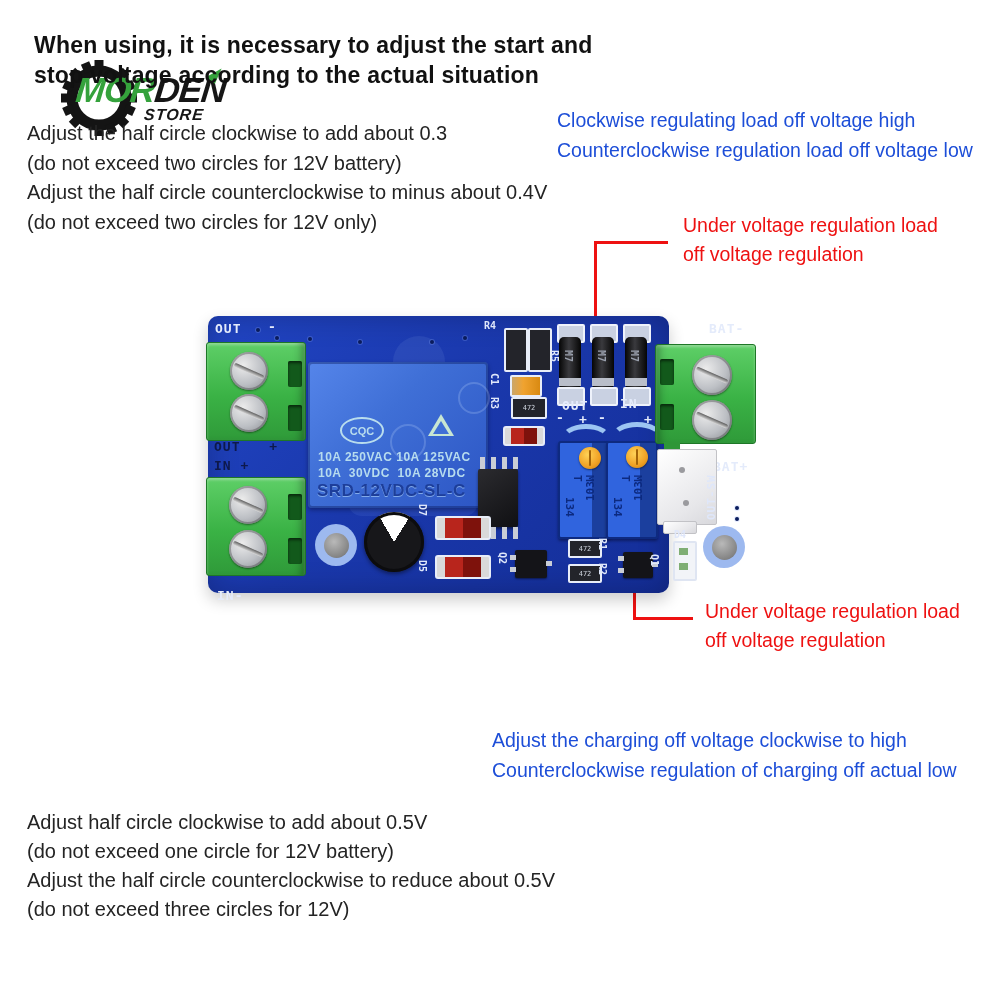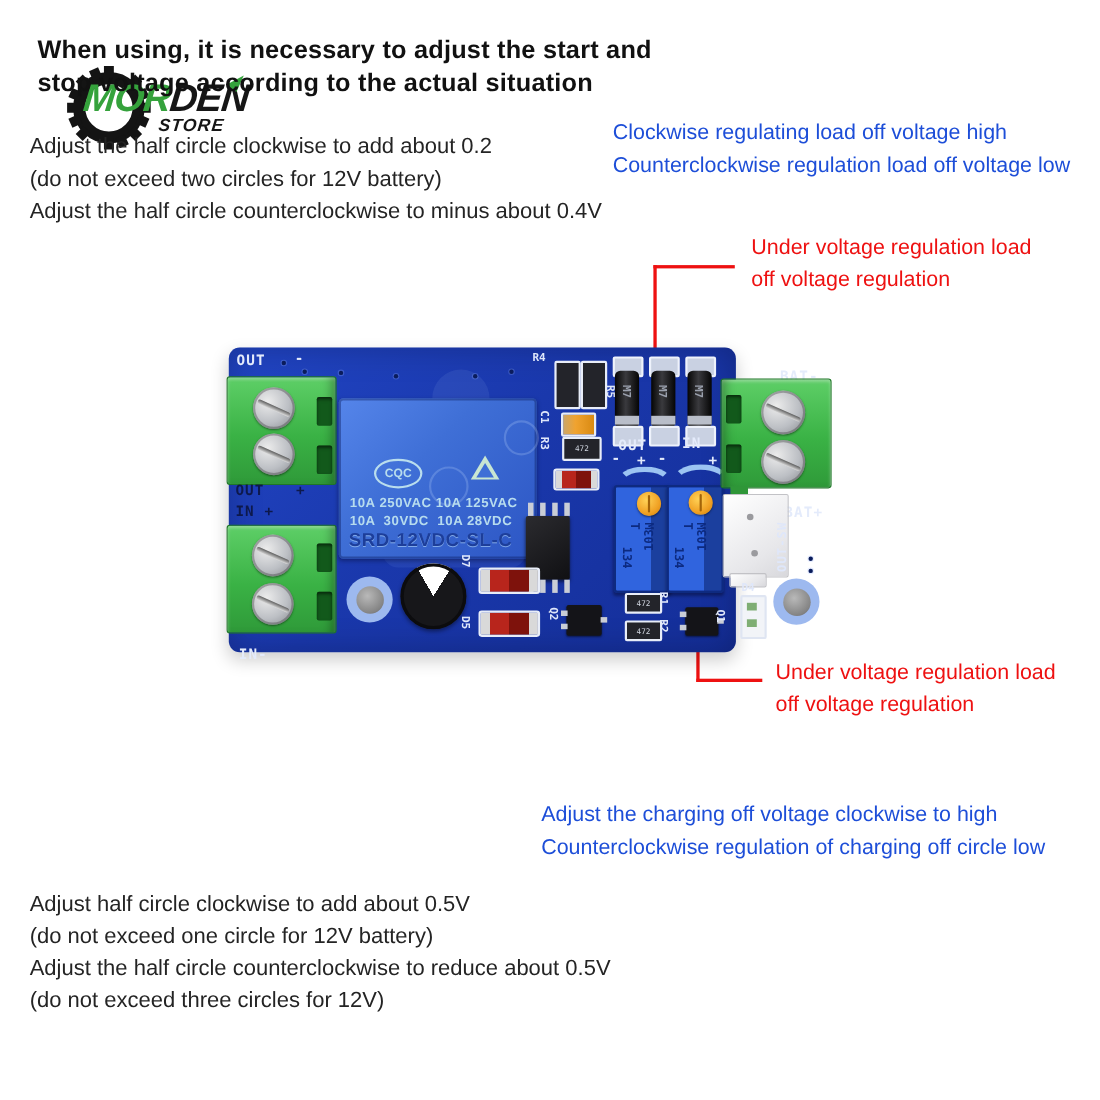--- a/index.html
+++ b/index.html
@@ -93,23 +93,24 @@
       <span style="color:#35a23c;">MOR</span><span style="color:#161616;">DEN</span>
     </div>
     <div class="abs" style="left:158px;top:10px;width:0;height:0;border-left:7px solid transparent;border-right:4px solid transparent;border-bottom:16px solid #35a23c;transform:rotate(38deg);"></div>
     <div class="abs logo-store" style="left:92px;top:50px;">STORE</div>
   </div>
 
   <div class="abs title-line" style="left:34px;top:30px;text-align:center;">When using, it is necessary to adjust the start and</div>
   <div class="abs title-line" style="left:34px;top:60px;">stop voltage according to the actual situation</div>
 
   <div class="abs" style="left:27px;top:119px;">
-    <div class="note">Adjust the half circle clockwise to add about 0.2</div>
+    <div class="note">Adjust the half circle clockwise to add about 0.3</div>
     <div class="note">(do not exceed two circles for 12V battery)</div>
     <div class="note">Adjust the half circle counterclockwise to minus about 0.4V</div>
+    <div class="note"> (do not exceed two circles for 12V only)</div>
   </div>
 
   <div class="abs" style="left:557px;top:105px;">
     <div class="note-s">Clockwise regulating load off voltage high</div>
     <div class="note-s">Counterclockwise regulation load off voltage low</div>
   </div>
 
   <div class="abs" style="left:683px;top:211px;">
     <div class="red-note">Under voltage regulation load</div>
     <div class="red-note">off voltage regulation</div>
@@ -121,21 +122,21 @@
   <div class="redline" style="left:633px;top:617px;width:60px;height:3px;"></div>
 
   <div id="board">
 
     <div class="abs" style="left:185px;top:20px;width:52px;height:52px;border-radius:50%;background:rgba(210,230,255,.08);"></div>
     <div class="abs" style="left:140px;top:105px;width:130px;height:95px;border-radius:14px;background:rgba(140,180,255,.10);"></div>
 
     <div class="silk" style="left:7px;top:5px;">OUT</div>
     <div class="via" style="left:48px;top:12px;"></div>
     <div class="silk" style="left:60px;top:3px;">-</div>
-    <div class="silk" style="left:501px;top:19px;">BAT-</div>
+    <div class="silk" style="left:501px;top:5px;">BAT-</div>
     <div class="via" style="left:67px;top:20px;"></div>
       <div class="via" style="left:100px;top:21px;"></div>
     <div class="via" style="left:150px;top:24px;"></div>
       <div class="via" style="left:222px;top:24px;"></div>
     <div class="via" style="left:255px;top:20px;"></div>
       <div class="via" style="left:300px;top:14px;"></div>
     <div class="via" style="left:527px;top:190px;"></div>
       <div class="via" style="left:527px;top:201px;"></div>
 
     <div class="term" style="left:-2px;top:26px;width:98px;height:97px;">
@@ -309,21 +310,21 @@
   </div>
 
   <div class="abs" style="left:705px;top:597px;">
     <div class="red-note">Under voltage regulation load</div>
     <div class="red-note">off voltage regulation</div>
   </div>
 
 
   <div class="abs" style="left:492px;top:725px;">
     <div class="note-s">Adjust the charging off voltage clockwise to high</div>
-    <div class="note-s">Counterclockwise regulation of charging off circle low</div>
+    <div class="note-s">Counterclockwise regulation of charging off actual low</div>
   </div>
 
   <div class="abs" style="left:27px;top:808px;">
     <div class="note" style="line-height:29px;">Adjust half circle clockwise to add about 0.5V</div>
     <div class="note" style="line-height:29px;">(do not exceed one circle for 12V battery)</div>
     <div class="note" style="line-height:29px;">Adjust the half circle counterclockwise to reduce about 0.5V</div>
     <div class="note" style="line-height:29px;">(do not exceed three circles for 12V)</div>
   </div>
 
 </div>

